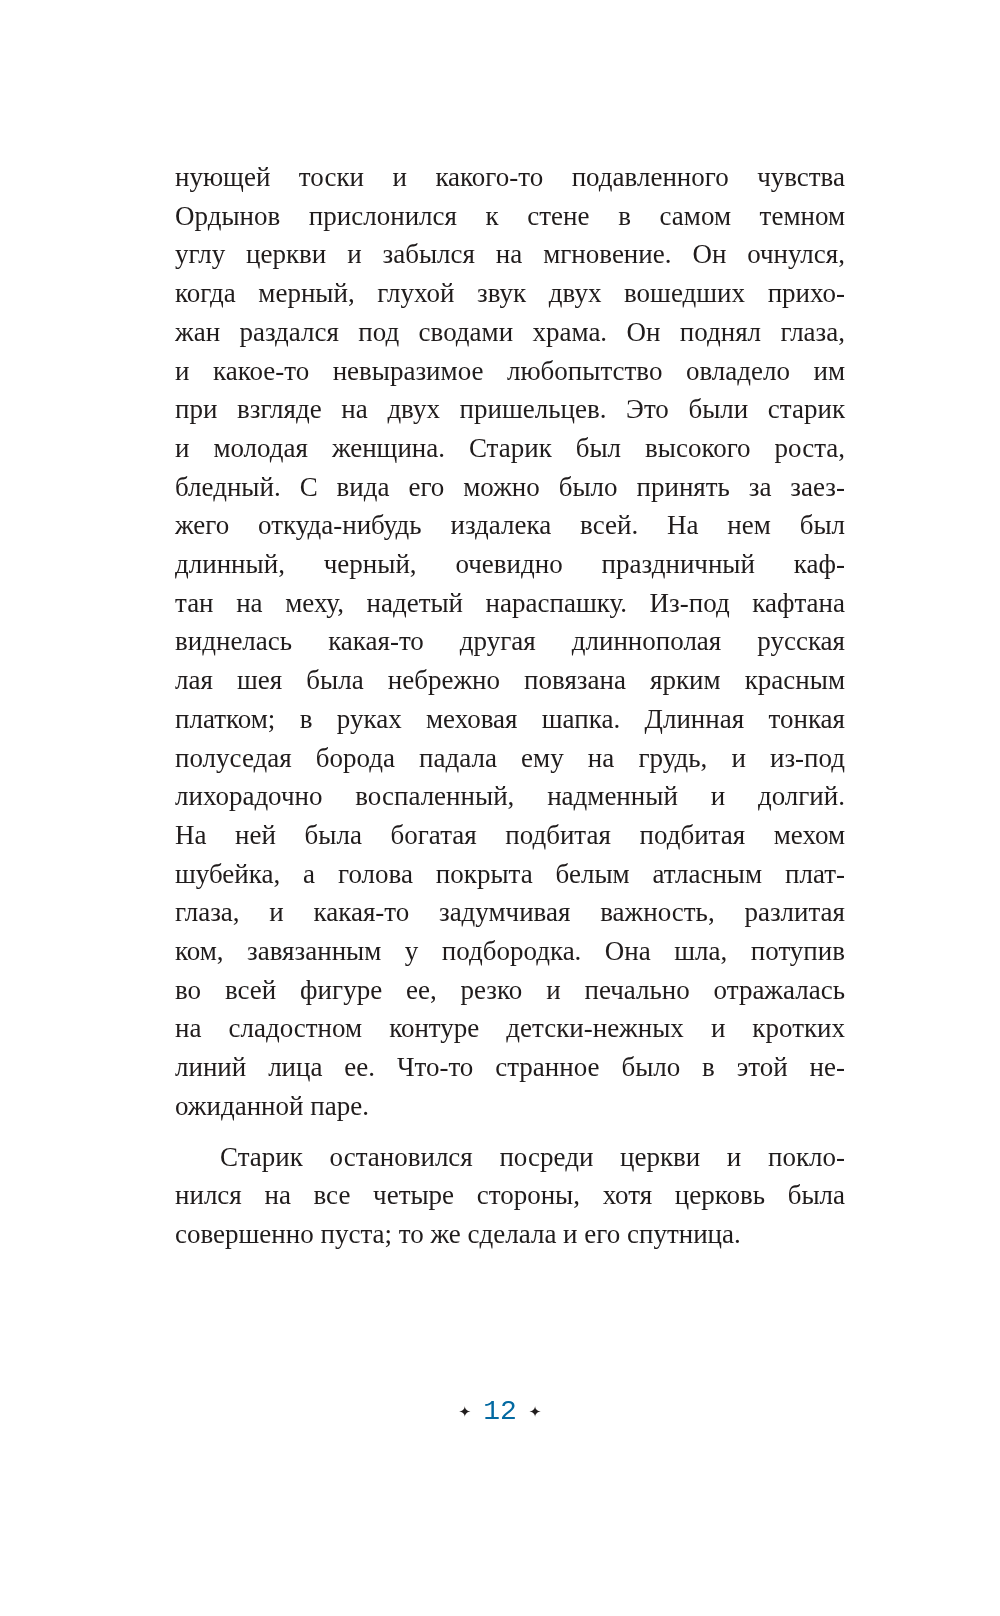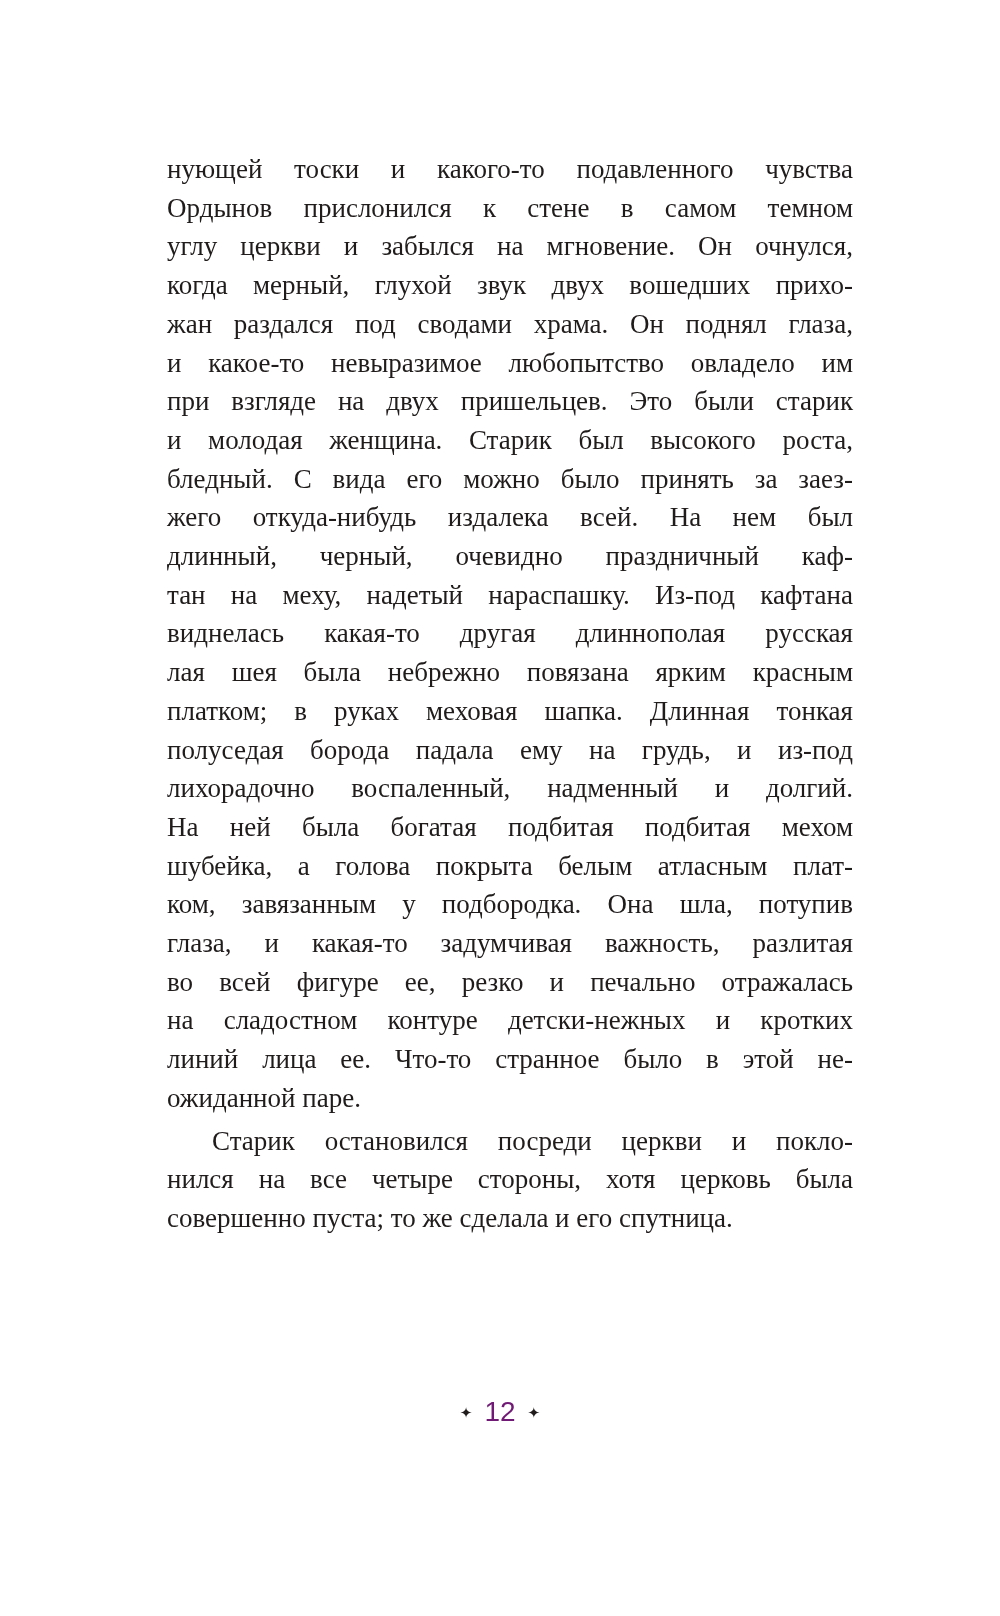--- a/index.html
+++ b/index.html
@@ -16,21 +16,21 @@
     color: #201c1c;
     overflow: hidden;
   }
   .text-block {
     position: absolute;
     left: 163px;
     top: 146px;
     width: 694px;
   }
   .paragraph {
-    margin: 4px;
+    margin: 12px;
     padding: 0;
   }
   .line {
     font-size: 27px;
     line-height: 38.7px;
     text-align: justify;
     text-align-last: justify;
     white-space: normal;
     color: #201c1c;
   }
@@ -45,22 +45,22 @@
     left: 0;
     top: 1396px;
     width: 1000px;
     display: flex;
     justify-content: center;
     align-items: center;
     gap: 12px;
   }
   .page-number {
     font-size: 28px;
-    color: #701a75;
-    font-family: Liberation Sans, sans-serif;
+    color: #0369a1;
+    font-family: Liberation Mono, monospace;
   }
   .ornament {
     font-size: 15px;
     line-height: 1;
     color: #201c1c;
     font-family: "DejaVu Sans", sans-serif;
     position: relative;
     top: 1px;
   }
 </style>
@@ -83,22 +83,22 @@
         <div class="line">жего откуда-нибудь издалека всей. На нем был</div>
         <div class="line">длинный, черный, очевидно праздничный каф-</div>
         <div class="line">тан на меху, надетый нараспашку. Из-под кафтана</div>
         <div class="line">виднелась какая-то другая длиннополая русская</div>
         <div class="line">лая шея была небрежно повязана ярким красным</div>
         <div class="line">платком; в руках меховая шапка. Длинная тонкая</div>
         <div class="line">полуседая борода падала ему на грудь, и из-под</div>
         <div class="line">лихорадочно воспаленный, надменный и долгий.</div>
         <div class="line">На ней была богатая подбитая подбитая мехом</div>
         <div class="line">шубейка, а голова покрыта белым атласным плат-</div>
+        <div class="line">глаза, и какая-то задумчивая важность, разлитая</div>
         <div class="line">ком, завязанным у подбородка. Она шла, потупив</div>
-        <div class="line">глаза, и какая-то задумчивая важность, разлитая</div>
         <div class="line">во всей фигуре ее, резко и печально отражалась</div>
         <div class="line">на сладостном контуре детски-нежных и кротких</div>
         <div class="line">линий лица ее. Что-то странное было в этой не-</div>
         <div class="line last">ожиданной паре.</div>
       </div>
       <div class="paragraph">
         <div class="line indent">Старик остановился посреди церкви и покло-</div>
         <div class="line">нился на все четыре стороны, хотя церковь была</div>
         <div class="line last">совершенно пуста; то же сделала и его спутница.</div>
       </div>

